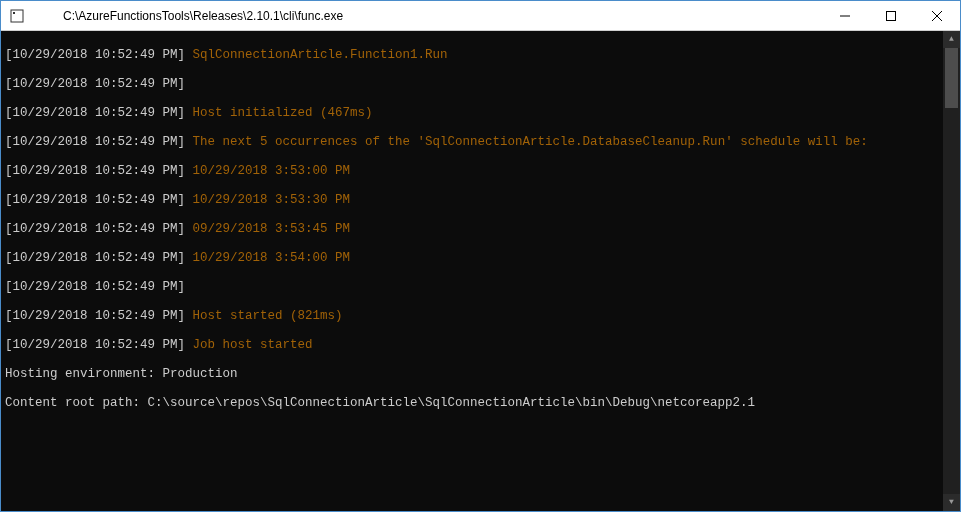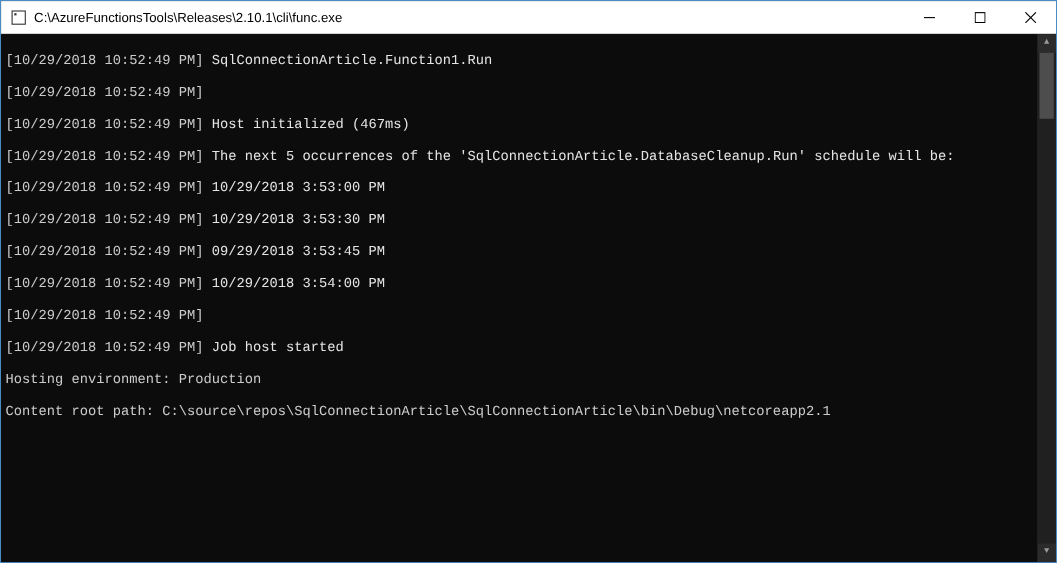--- a/index.html
+++ b/index.html
@@ -10,20 +10,21 @@
     height: 512px;
     overflow: hidden;
     border: 1px solid #4a8cca;
   }
   .titlebar {
     background: #ffffff;
     height: 30px;
     display: flex;
     align-items: center;
     border-bottom: 1px solid #d0d0d0;
+    gap: 32px;
   }
   .titlebar-icon {
     width: 16px;
     height: 16px;
     margin: 0 6px 0 8px;
     display: flex;
     align-items: center;
     justify-content: center;
     font-size: 10px;
     color: #333;
@@ -68,21 +69,21 @@
   }
   .scrollbar-track { position: absolute; top: 17px; bottom: 17px; left: 0; right: 0; background: #202020; }
   .scrollbar-thumb { position: absolute; top: 0; left: 2px; right: 2px; height: 60px; background: #4d4d4d; }
   .scrollbar-arrow {
     position: absolute; left: 0; width: 17px; height: 17px;
     display: flex; align-items: center; justify-content: center;
     color: #999; font-size: 8px;
   }
   .scrollbar-arrow.up { top: 0; }
   .scrollbar-arrow.down { bottom: 0; }
-  .cyan { color: #e5e5e5; }
+  .cyan { color: #a16207; }
   .line { display: block; }
 </style>
 </head>
 <body>
 
 <div class="titlebar">
   <div class="titlebar-icon">
     <svg viewBox="0 0 16 16">
         <rect x="2" y="2" width="12" height="12" fill="none" stroke="#333" stroke-width="1"></rect>
         <rect x="4" y="4" width="2" height="2" fill="#333"></rect>
@@ -112,20 +113,21 @@
 <div class="console">
 <span class="line"><span>[10/29/2018 10:52:49 PM] </span><span class="cyan">SqlConnectionArticle.Function1.Run</span></span>
 <span class="line"><span>[10/29/2018 10:52:49 PM] </span><span class="cyan"></span></span>
 <span class="line"><span>[10/29/2018 10:52:49 PM] </span><span class="cyan">Host initialized (467ms)</span></span>
 <span class="line"><span>[10/29/2018 10:52:49 PM] </span><span class="cyan">The next 5 occurrences of the '</span><span class="cyan">SqlConnectionArticle.DatabaseCleanup.Run</span><span class="cyan">' schedule will be:</span></span>
 <span class="line"><span>[10/29/2018 10:52:49 PM] </span><span class="cyan">10/29/2018 3:53:00 PM</span></span>
 <span class="line"><span>[10/29/2018 10:52:49 PM] </span><span class="cyan">10/29/2018 3:53:30 PM</span></span>
 <span class="line"><span>[10/29/2018 10:52:49 PM] </span><span class="cyan">09/29/2018 3:53:45 PM</span></span>
 <span class="line"><span>[10/29/2018 10:52:49 PM] </span><span class="cyan">10/29/2018 3:54:00 PM</span></span>
 <span class="line"><span>[10/29/2018 10:52:49 PM] </span><span class="cyan"></span></span>
+<span class="line"><span>[10/29/2018 10:52:49 PM] </span><span class="cyan">Host started (821ms)</span></span>
 <span class="line"><span>[10/29/2018 10:52:49 PM] </span><span class="cyan">Job host started</span></span>
 <span class="line">Hosting environment: Production</span>
 <span class="line">Content root path: C:\source\repos\SqlConnectionArticle\SqlConnectionArticle\bin\Debug\netcoreapp2.1</span>
 
 
 
 
 
 
 

